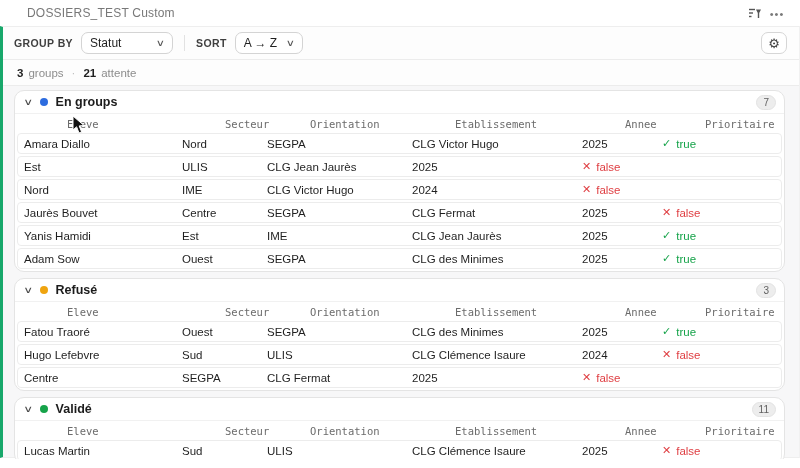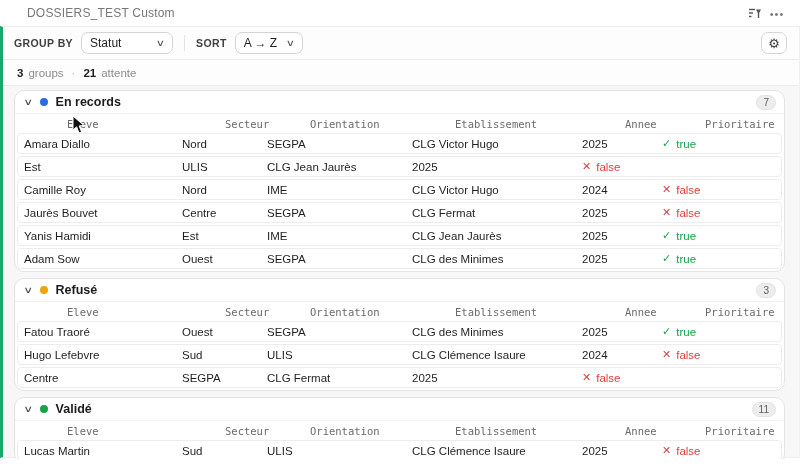--- a/index.html
+++ b/index.html
@@ -114,21 +114,21 @@
     <span class="dot-sep">·</span>
     <b>21</b>
     <span class="lbl">attente</span>
   </div>
 
   <div class="content">
   <div class="group-card">
     <div class="group-header">
       <span class="group-chevron">∨</span>
       <span class="group-dot" style="background: rgb(45, 108, 223);"></span>
-      <span class="group-title">En records</span>
+      <span class="group-title">En groups</span>
       <span class="spacer"></span>
       <span class="count-badge">7</span>
     </div>
     <div class="grid colheader">
           <div class="colcell">Eleve</div>
           <div class="colcell">Secteur</div>
           <div class="colcell">Orientation</div>
           <div class="colcell">Etablissement</div>
           <div class="colcell">Annee</div>
           <div class="colcell">Prioritaire</div>
@@ -151,21 +151,20 @@
             <div class="cell">ULIS</div>
             <div class="cell">CLG Jean Jaurès</div>
             <div class="cell">2025</div>
             <div class="cell prio" style="color: rgb(223, 62, 66);">
               <span class="glyph">✕</span>
               <span>false</span>
             </div>
           </div>
 
   <div class="grid row">
-            <div class="cell">Camille Roy</div>
             <div class="cell">Nord</div>
             <div class="cell">IME</div>
             <div class="cell">CLG Victor Hugo</div>
             <div class="cell">2024</div>
             <div class="cell prio" style="color: rgb(223, 62, 66);">
               <span class="glyph">✕</span>
               <span>false</span>
             </div>
           </div>
 

